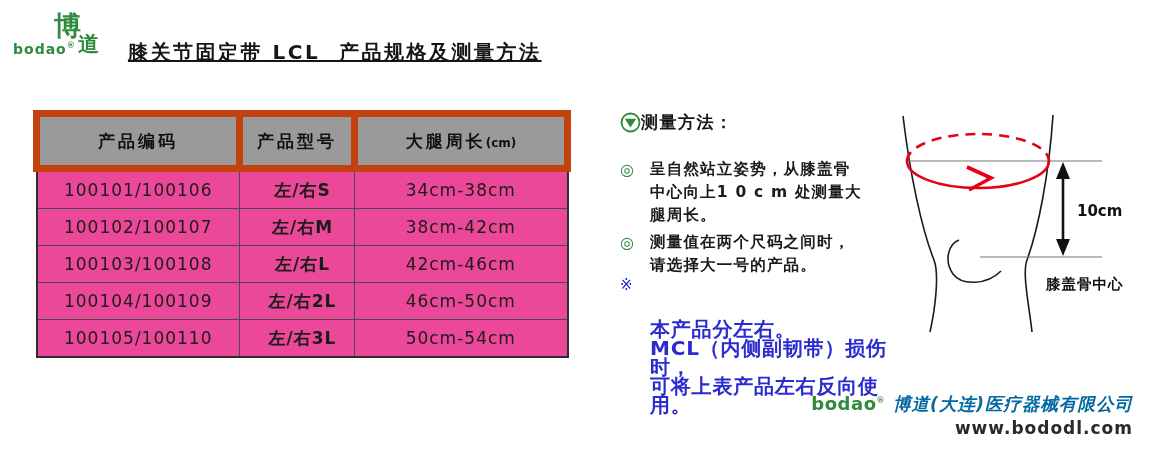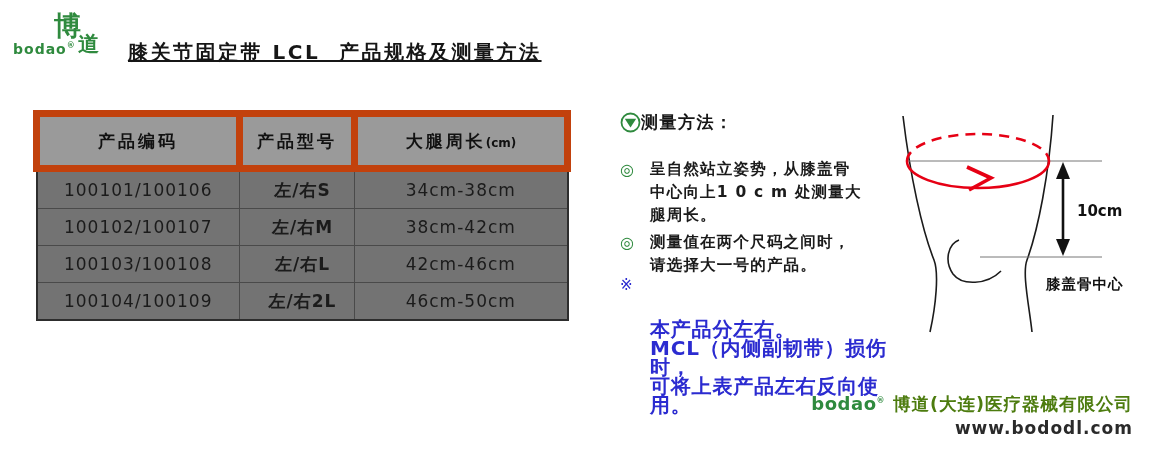--- a/index.html
+++ b/index.html
@@ -18,21 +18,21 @@
   .logo-bodao{left:13px;top:41px;font-size:14px;font-weight:bold;color:#2f8a3e;letter-spacing:1px;}
   .reg-mark{font-size:8px;vertical-align:super;}
   .page-title{left:120px;top:31px;font-size:20px;font-weight:bold;letter-spacing:2.5px;white-space:pre;color:#161616;}
 
   
   table.spec{position:absolute;left:33px;top:110px;width:531px;border-collapse:collapse;
              table-layout:fixed;border:2px solid #2d2d2d;}
   table.spec th{background:#9a9a9a;height:46px;font-size:17px;font-weight:bold;
                 letter-spacing:3px;border:7px solid #c2410c;color:#111;text-align:center;}
   table.spec td{height:34px;text-align:center;font-size:17px;border:1px solid #4a4a4a;
-                letter-spacing:1px;background:#737373;color:#1b1b1b;}
+                letter-spacing:1px;background:#ec4899;color:#1b1b1b;}
   td.model{font-weight:bold;letter-spacing:0.5px;font-size:16.5px;padding-left:12px;}
   td.size{font-size:16px;letter-spacing:1.5px;}
   .unit{font-size:12px;letter-spacing:0;font-weight:bold;}
 
   
   .measure-head{left:620px;top:111px;display:flex;align-items:center;}
   .measure-title{font-size:17px;font-weight:bold;letter-spacing:1.5px;color:#161616;}
   .bullet-row{display:flex;align-items:flex-start;}
   .b1{left:620px;top:158px;}
   .b2{left:620px;top:231px;}
@@ -49,21 +49,21 @@
   .redline{fill:none;stroke:#e60014;stroke-width:2.6;}
   .dashed{stroke-dasharray:10,7;}
   .chev{fill:none;stroke:#e60014;stroke-width:3.6;}
   .varrow{stroke:#111;stroke-width:2.6;}
   .dlabel{font-size:15px;font-weight:bold;fill:#111;font-family:"DejaVu Sans","Liberation Sans",sans-serif;}
   .dlabel2{font-size:14.5px;font-weight:bold;fill:#111;letter-spacing:1px;font-family:"DejaVu Sans","Liberation Sans",sans-serif;}
 
   
   .footer1{right:23px;top:392px;display:flex;align-items:baseline;gap:8px;}
   .f-logo{color:#2f8a3e;font-size:18px;font-weight:bold;letter-spacing:0.5px;}
-  .f-company{font-size:17.5px;font-weight:bold;letter-spacing:1px;color:#4d7c0f;}
+  .f-company{font-size:17.5px;font-weight:bold;letter-spacing:1px;color:#0369a1;font-style:italic;}
   .footer2{right:23px;top:418px;font-size:17px;font-weight:bold;letter-spacing:1px;color:#2a2a2a;}
 </style>
 </head>
 <body>
 
 <div>
 
   <div class="abs logo-bo">博</div>
   <div class="abs logo-dao">道</div>
   <div class="abs logo-bodao"><span>bodao</span><span class="reg-mark">®</span></div>
@@ -96,20 +96,25 @@
       </tr>
       <tr>
         <td>100103/100108</td>
         <td class="model">左/右L</td>
         <td class="size">42cm-46cm</td>
       </tr>
       <tr>
         <td>100104/100109</td>
         <td class="model">左/右2L</td>
         <td class="size">46cm-50cm</td>
+      </tr>
+      <tr>
+        <td>100105/100110</td>
+        <td class="model">左/右3L</td>
+        <td class="size">50cm-54cm</td>
       </tr>
     </tbody>
   </table>
 
   <div class="abs measure-head">
     <svg width="21" height="21" viewBox="0 0 21 21">
       <circle cx="10.5" cy="10.5" r="9" fill="#ffffff" stroke="#2f8a3e" stroke-width="1.8"></circle>
       <polygon points="4.8,6.8 16.2,6.8 10.5,15.6" fill="#2f8a3e"></polygon>
     </svg>
     <span class="measure-title">测量方法：</span>

